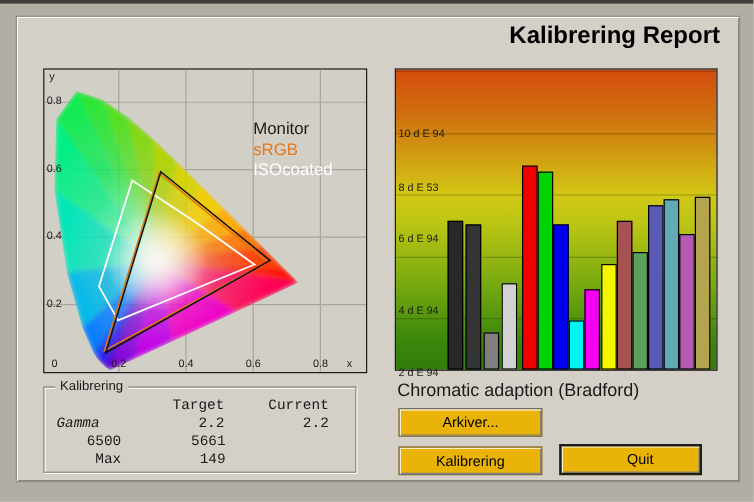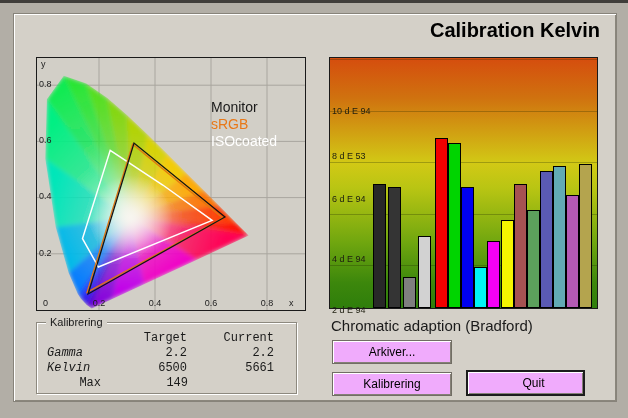--- a/index.html
+++ b/index.html
@@ -57,39 +57,39 @@
     position:absolute;left:10px;top:8px;
     font-family:"Liberation Mono", monospace;font-size:12px;color:#1a1a1a;
     line-height:15px;
   }
   .cal-row{display:flex;}
   .cal-c0{width:86px;text-align:left;font-style:italic;}
   .cal-c1{width:54px;text-align:right;}
   .cal-c2{width:87px;text-align:right;}
   
   .btn{
-    position:absolute;background:#f0abfc;
+    position:absolute;background:#eab308;
     border:1px solid #716d64;
     box-shadow: inset 1px 1px 0 #ffffff, inset -1px -1px 0 #848076;
     font-family:"Liberation Sans", sans-serif;font-size:12px;color:#000;
     display:flex;align-items:center;justify-content:center;
     box-sizing:border-box;cursor:default;
   }
   .btn-archive{left:332px;top:340px;width:120px;height:24px;}
   .btn-calibrate{left:332px;top:372px;width:120px;height:24px;}
   .btn-quit{left:466px;top:370px;width:119px;height:26px;border:2px solid #1c1c1c;padding-left:16px;}
 </style>
 </head>
 <body>
 
 <div class="screen-edge-top"></div>
 
 <div class="dialog"></div>
 
-<div class="report-title">Calibration Kelvin</div>
+<div class="report-title">Kalibrering Report</div>
 
 <div class="cie-panel">
   <svg id="cie-svg" width="268" height="252" viewBox="0 0 268 252">
       <g stroke="#a9a69f" stroke-width="1">
         <line x1="62" y1="0" x2="62" y2="252"></line>
         <line x1="0" y1="195.8" x2="268" y2="195.8"></line>
         <line x1="118" y1="0" x2="118" y2="252"></line>
         <line x1="0" y1="139.6" x2="268" y2="139.6"></line>
         <line x1="174" y1="0" x2="174" y2="252"></line>
         <line x1="0" y1="83.4" x2="268" y2="83.4"></line>
@@ -306,21 +306,20 @@
       <span class="cal-c0"></span>
       <span class="cal-c1">Target</span>
       <span class="cal-c2">Current</span>
     </div>
     <div class="cal-row">
       <span class="cal-c0">Gamma</span>
       <span class="cal-c1">2.2</span>
       <span class="cal-c2">2.2</span>
     </div>
     <div class="cal-row">
-      <span class="cal-c0">Kelvin</span>
       <span class="cal-c1">6500</span>
       <span class="cal-c2">5661</span>
     </div>
     <div class="cal-row">
       <span class="cal-c1">Max</span>
       <span class="cal-c2">149</span>
     </div>
   </div>
 </div>
 

